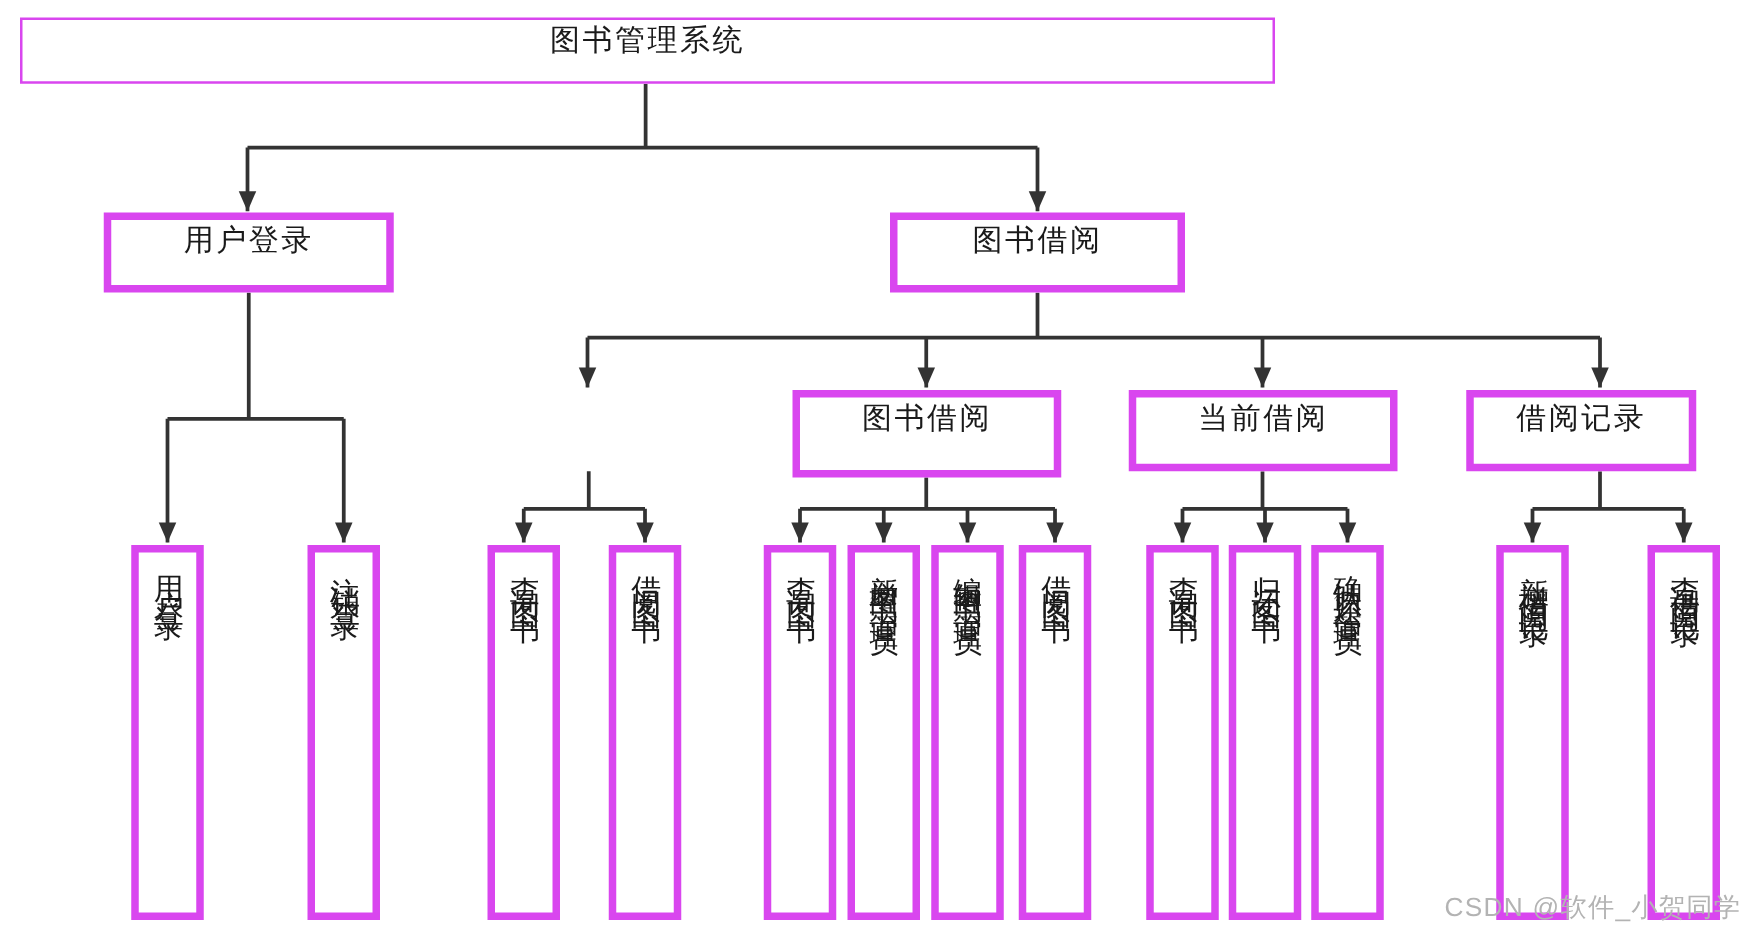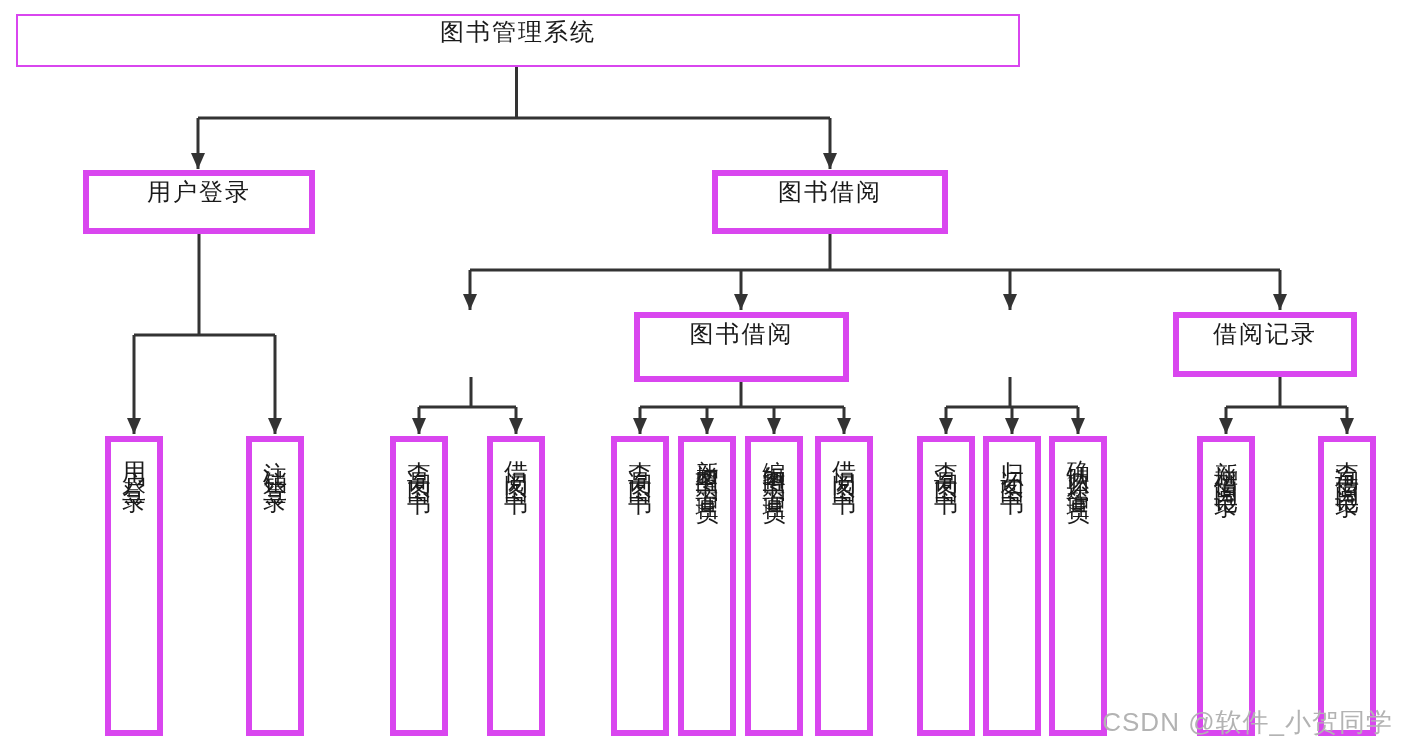--- a/index.html
+++ b/index.html
@@ -77,21 +77,21 @@
   .lf-8  { left: 815px; }
   .lf-9  { left: 917px; }
   .lf-10 { left: 983px; }
   .lf-11 { left: 1049px; }
   .lf-12 { left: 1197px; }
   .lf-13 { left: 1318px; }
   .watermark {
     position: absolute;
     right: 12px;
     bottom: 7px;
-    font-size: 26px;
+    font-size: 21px;
     color: #b3b3b3;
     letter-spacing: 1px;
     z-index: 3;
     white-space: nowrap;
   }
 </style>
 </head>
 <body>
 
 <div class="canvas">
@@ -138,20 +138,23 @@
   <div class="box n-userlogin">
     <span class="h-label">用户登录</span>
   </div>
   <div class="box n-bookmgmt">
     <span class="h-label">图书借阅</span>
   </div>
 
   <div class="box n-borrow">
     <span class="h-label">图书借阅</span>
   </div>
+  <div class="box n-current">
+    <span class="h-label">当前借阅</span>
+  </div>
   <div class="box n-records">
     <span class="h-label">借阅记录</span>
   </div>
 
   <div class="box leaf lf-1">
     <span class="v-label">用户登录</span>
   </div>
   <div class="box leaf lf-2">
     <span class="v-label">注销登录</span>
   </div>

